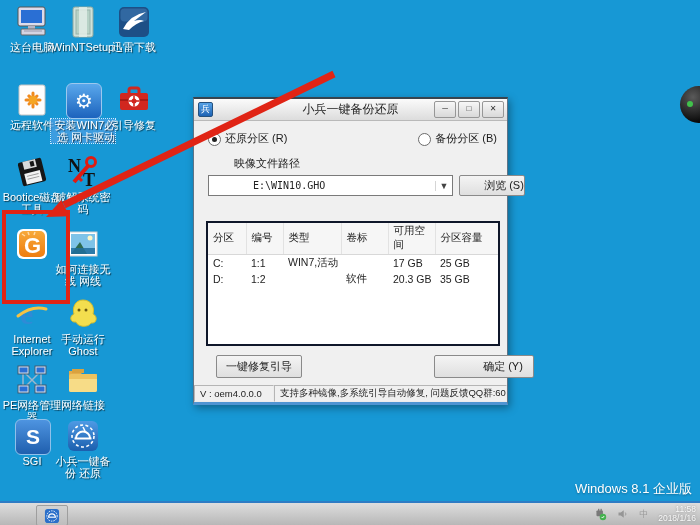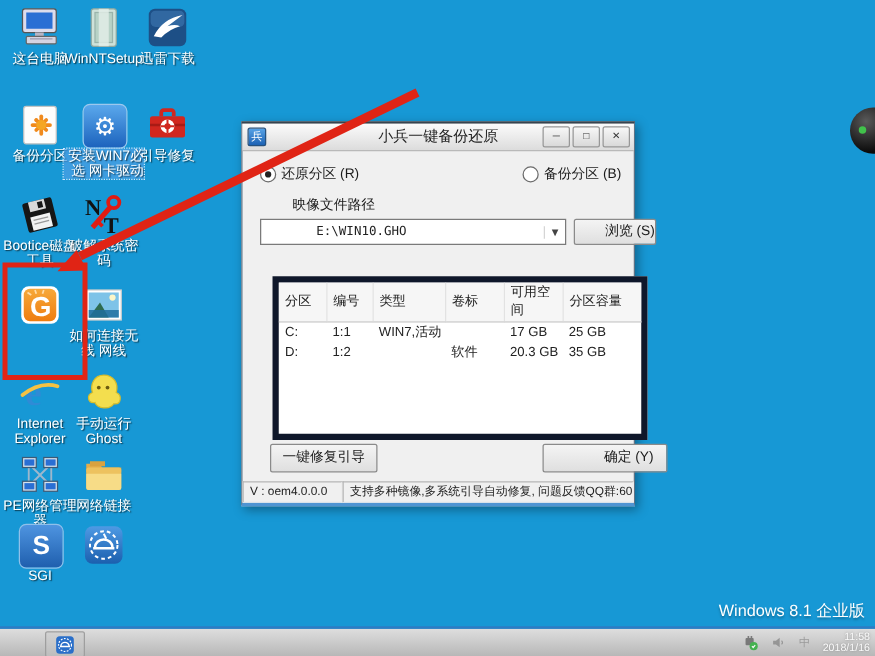--- a/index.html
+++ b/index.html
@@ -46,22 +46,22 @@
     display:inline-block;vertical-align:-2px;margin-right:4px;position:relative;}
   .radio.on::after{content:"";position:absolute;left:2.5px;top:2.5px;width:5px;height:5px;
     border-radius:50%;background:#222;}
   .combo{position:absolute;left:14px;top:76px;width:243px;height:19px;background:#fff;
     border:1px solid #7a7a7a;display:flex;align-items:center;}
   .combo .val{flex:1;padding-left:4px;font-family:"DejaVu Sans Mono",monospace;font-size:10px;color:#222;margin-left:40px;}
   .combo .arr{width:16px;text-align:center;color:#444;font-size:9px;border-left:1px solid #d5d5d5;}
   .btn{background:linear-gradient(#f4f4f4,#dfdfdf);border:1px solid #8a8a8a;border-radius:2px;
     font-size:11px;color:#1a1a1a;text-align:center;position:absolute;line-height:19px;}
   
-  .ptable{position:absolute;left:24px;top:122px;width:290px;height:121px;background:#fff;
-    border:5px solid #0f172a;overflow:hidden;}
+  .ptable{position:absolute;left:12px;top:122px;width:290px;height:121px;background:#fff;
+    border:2px solid #0f172a;overflow:hidden;}
   table{border-collapse:collapse;table-layout:fixed;width:100%;font-size:10.5px;color:#222;}
   th{font-weight:normal;text-align:left;padding:1px 0 2px 5px;background:#f6f6f6;
     border-right:1px solid #e2e2e2;border-bottom:1px solid #d8d8d8;}
   td{padding:1px 0 1px 5px;height:14px;white-space:nowrap;overflow:hidden;}
   
   .status{position:absolute;left:0;right:0;bottom:0;height:17px;display:flex;
     background:#f0f0f0;font-size:9.5px;color:#222;}
   .scell{border:1px solid;border-color:#b5b5b5 #ececec #ececec #b5b5b5;
     display:flex;align-items:center;padding:0 5px;white-space:nowrap;overflow:hidden;}
   
@@ -125,21 +125,21 @@
         <g stroke="#f08a1d" stroke-width="3" stroke-linecap="round">
           <line x1="14" y1="13" x2="14" y2="13"></line>
           <line x1="14" y1="13" x2="22" y2="21"></line>
           <line x1="22" y1="13" x2="14" y2="21"></line>
           <line x1="18" y1="10" x2="18" y2="24"></line>
           <line x1="11" y1="17" x2="25" y2="17"></line>
         </g>
         <circle cx="18" cy="17" r="4" fill="#f5a623"></circle>
       </svg>
   </div>
-  <div class="label">备份分区</div>
+  <div class="label">远程软件</div>
 </div>
 
 <div class="cell" style="left:51px;top:83px">
   <div class="glyph">
     <div class="sq" style="background:linear-gradient(#5aa8ec,#1c63bd);border:1px solid #9cc8ee;">
       <span style="color:#fff;font-size:20px;">⚙</span>
     </div>
   </div>
   <div class="label sel">安装WIN7必选 网卡驱动</div>
 </div>
@@ -299,20 +299,21 @@
             <stop offset="0" stop-color="#4e9ae4"></stop>
             <stop offset="1" stop-color="#1b5fae"></stop>
           </linearGradient>
         </defs>
         <circle cx="17" cy="17" r="11" fill="none" stroke="#fff" stroke-width="1.6" stroke-dasharray="3 2.4"></circle>
         <path d="M10 19 a7 6.5 0 0 1 14 0" fill="none" stroke="#fff" stroke-width="2"></path>
         <line x1="8.5" y1="19.5" x2="25.5" y2="19.5" stroke="#fff" stroke-width="2"></line>
         <line x1="17" y1="8" x2="19" y2="12" stroke="#fff" stroke-width="1.6"></line>
       </svg>
   </div>
+  <div class="label">小兵一键备份 还原</div>
 </div>
 
 <div class="redbox"></div>
 
 <div class="ball">
     <i></i>
   </div>
 
 <div class="watermark">Windows 8.1 企业版</div>
 

